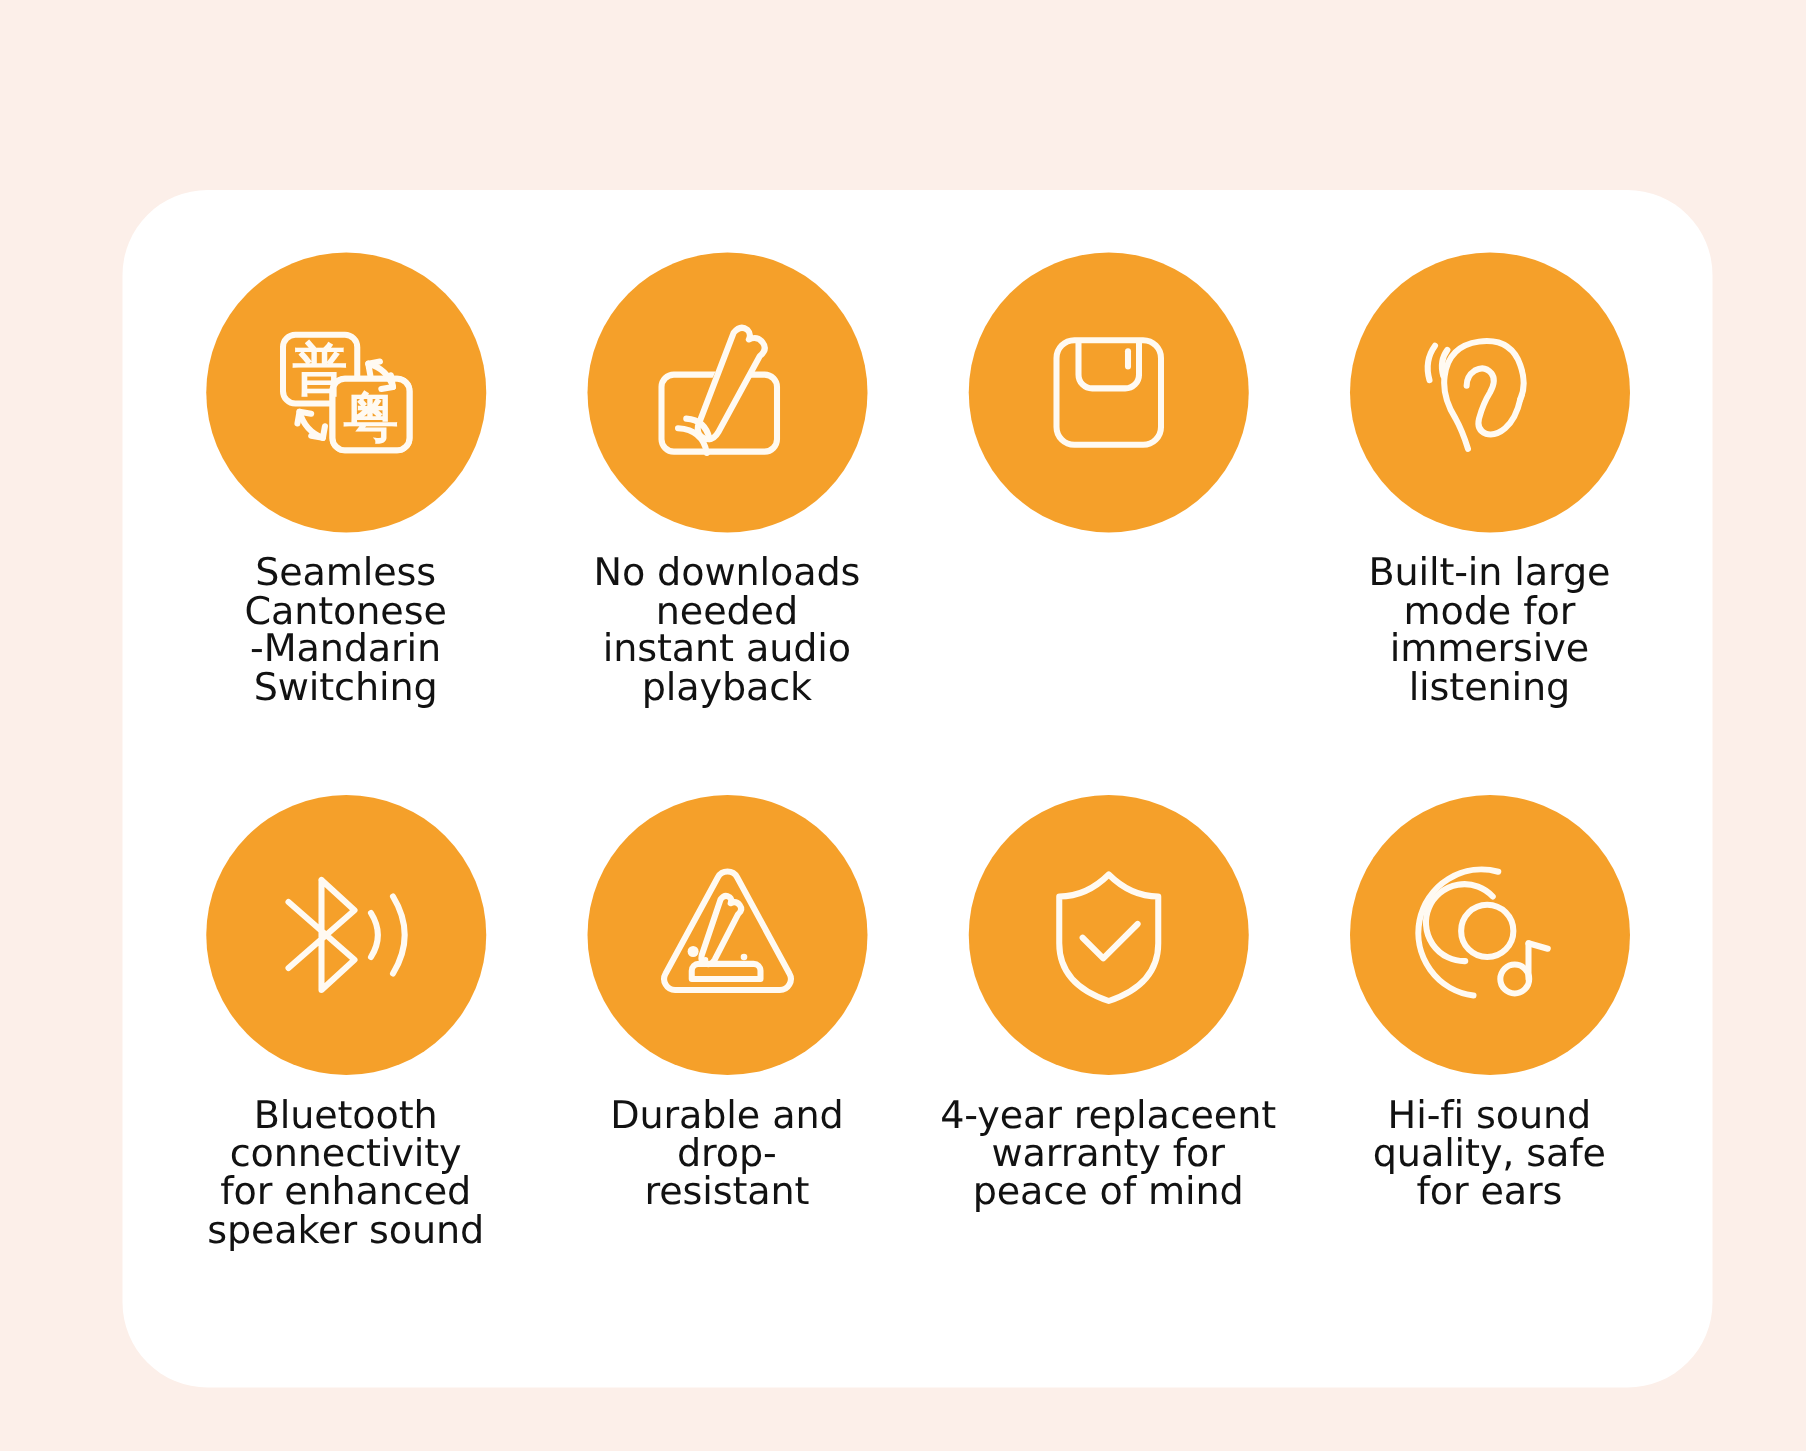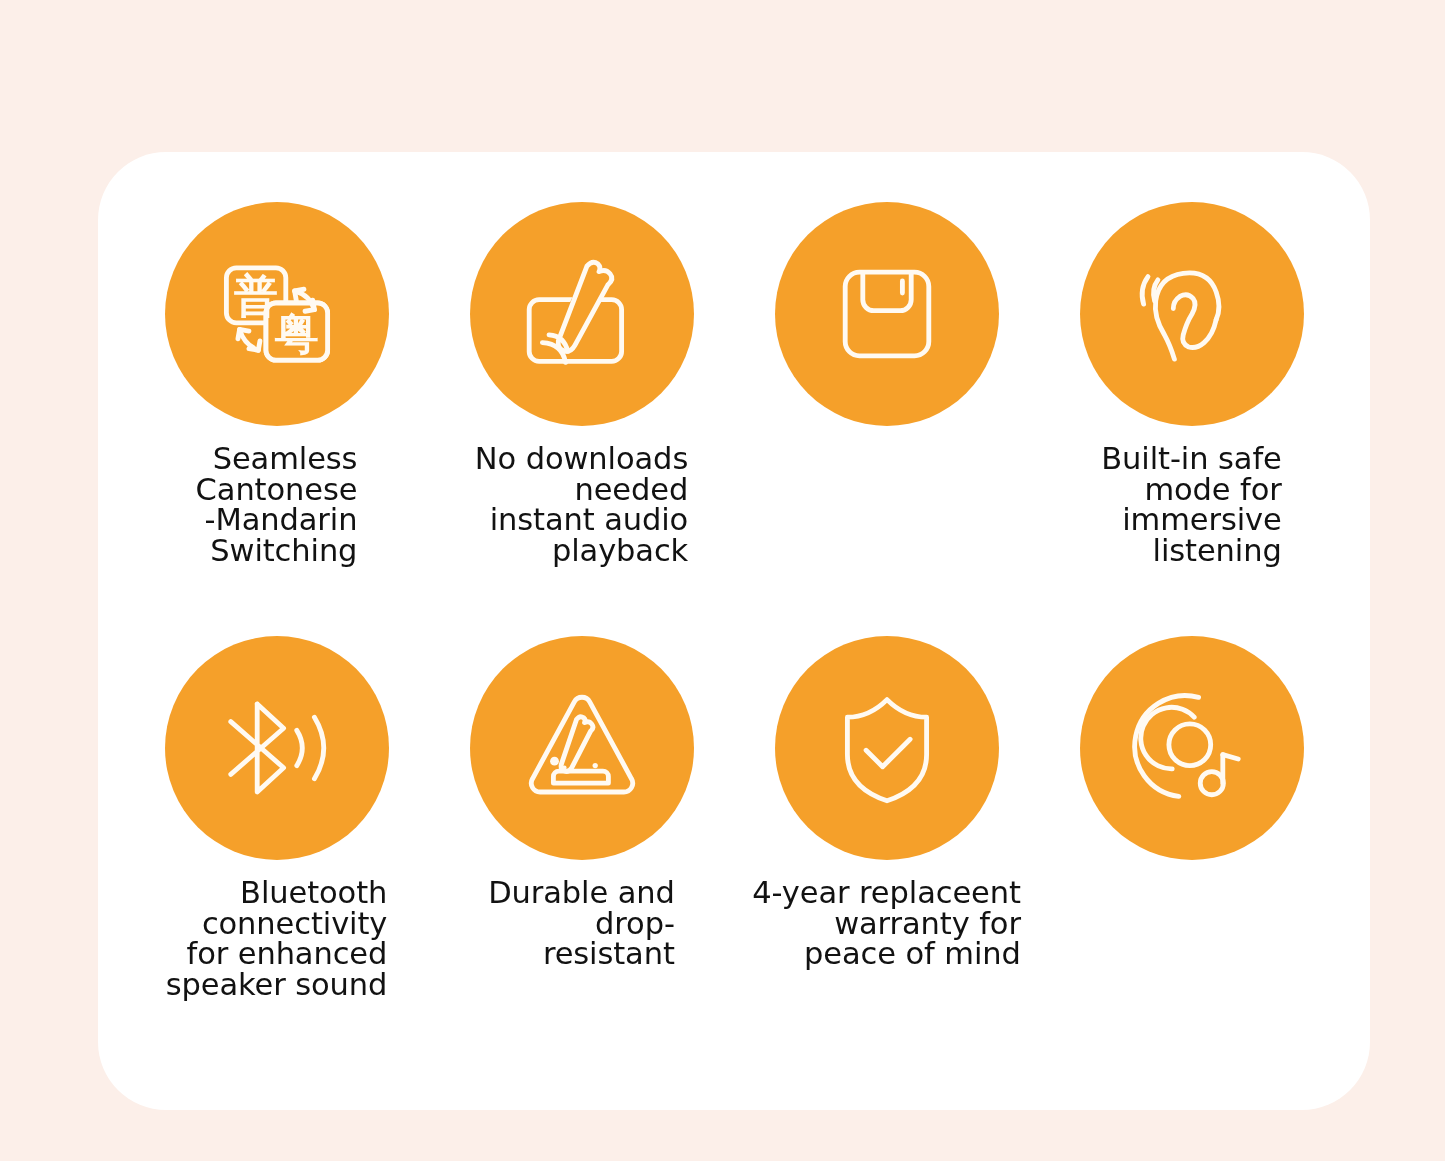--- a/index.html
+++ b/index.html
@@ -76,21 +76,21 @@
     stroke-linejoin: round;
   }
 
   .icon-badge svg .sf {
     fill: #fffaf2;
     stroke: none;
   }
 
   .feature-caption {
     margin-top: 18px;
-    text-align: right;
+    text-align: center;
     color: #121212;
     font-size: 30.5px;
     line-height: 1.0;
     letter-spacing: -0.1px;
     white-space: pre-line;
   }
 
   
   .cjk { font-size: 40px; font-weight: 700; fill: #fffaf2; }
 </style>
@@ -155,21 +155,21 @@
         <div class="icon-badge">
           <svg viewBox="0 0 120 120" aria-hidden="true">
             <path class="st" d="M44 101 q-4 -13 -9 -22 q-10 -16 -8 -31 q3 -22 25 -25
                                    q23 -3 30 17 q5 14 0 25"></path>
             <path class="st" d="M82 65 q-3 14 -11 21 q-7 6 -14 4 q-7 -3 -5 -11 q3 -11 8 -19
                                    q5 -9 1 -14 q-5 -6 -12 -2 q-6 4 -6 11"></path>
             <path class="st" d="M29 29 q-6 8 -3 19" stroke-width="4"></path>
             <path class="st" d="M20 26 q-8 11 -4 25" stroke-width="4"></path>
           </svg>
         </div>
-        <div class="feature-caption">Built-in safe
+        <div class="feature-caption">Built-in large
 mode for
 immersive
 listening</div>
       </div>
 
       <div class="feature-item">
         <div class="icon-badge">
           <svg viewBox="0 0 120 120" aria-hidden="true">
             <path class="st" d="M42 20 v80 l24 -22 -48 -42 M42 20 l24 22 -48 42" stroke-width="6.5"></path>
             <path class="st" d="M78 44 q10 16 0 32" stroke-width="5.5"></path>
@@ -215,17 +215,20 @@
         <div class="icon-badge">
           <svg viewBox="0 0 120 120" aria-hidden="true">
             <path class="st" d="M66 14 a46 46 0 1 0 -18 90" stroke-width="4.6"></path>
             <path class="st" d="M62 32 a28 28 0 1 0 -20 47" stroke-width="4.6"></path>
             <circle class="st" cx="58" cy="57" r="19"></circle>
             <path class="st" d="M88 66 v26" stroke-width="4.6"></path>
             <path class="st" d="M88 66 l14 4" stroke-width="4.6"></path>
             <circle class="st" cx="78" cy="92" r="10.5"></circle>
           </svg>
         </div>
+        <div class="feature-caption">Hi-fi sound
+quality, safe
+for ears</div>
       </div>
 
     </div>
   </div>
 </div>
 
 </body></html>

